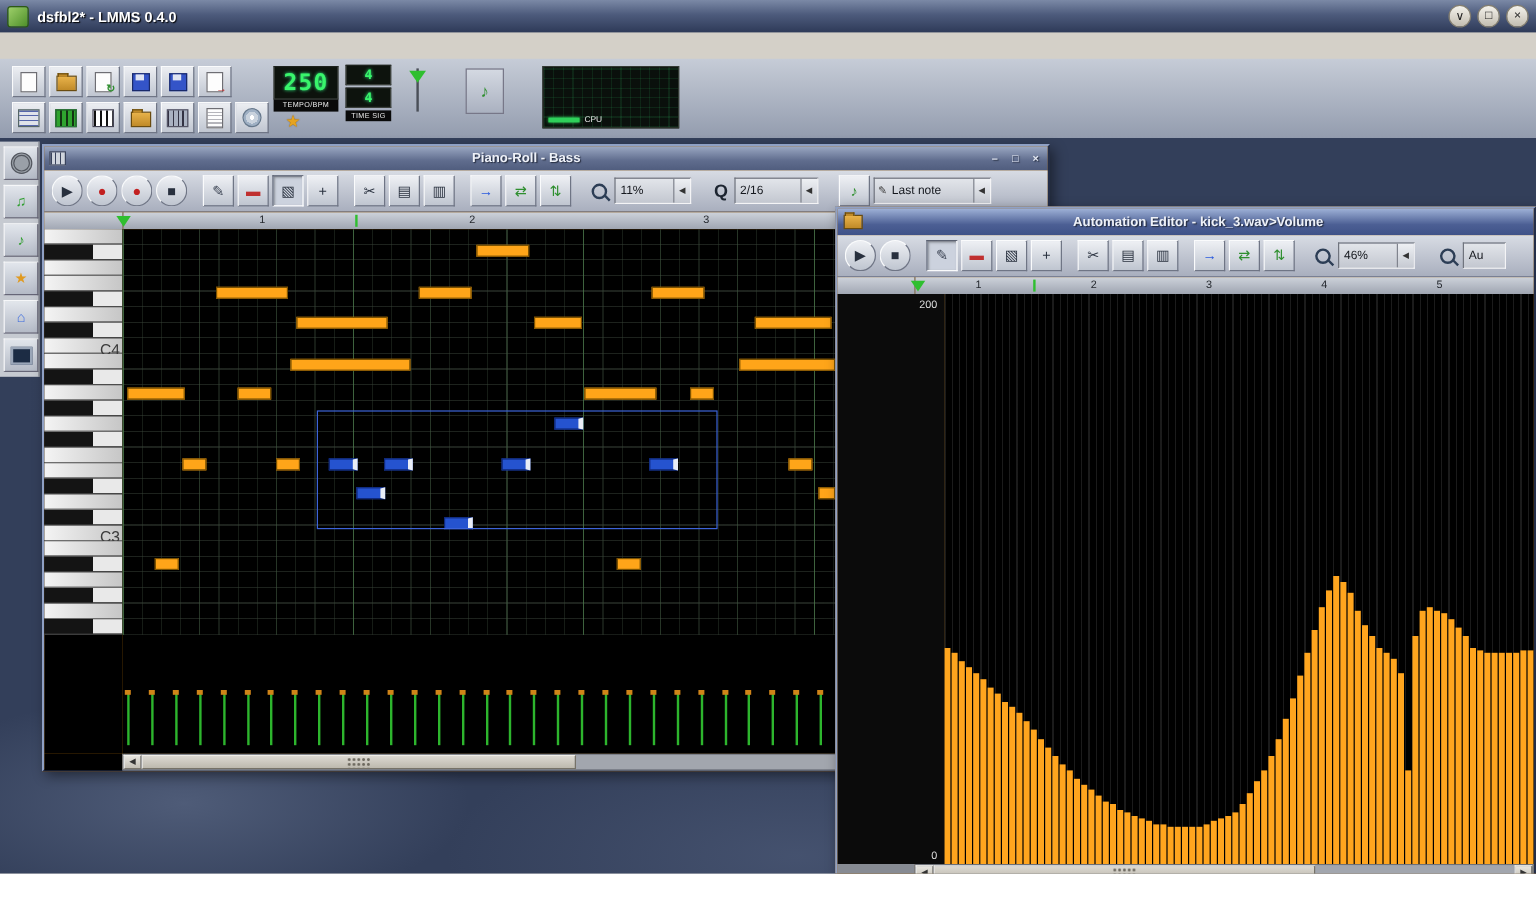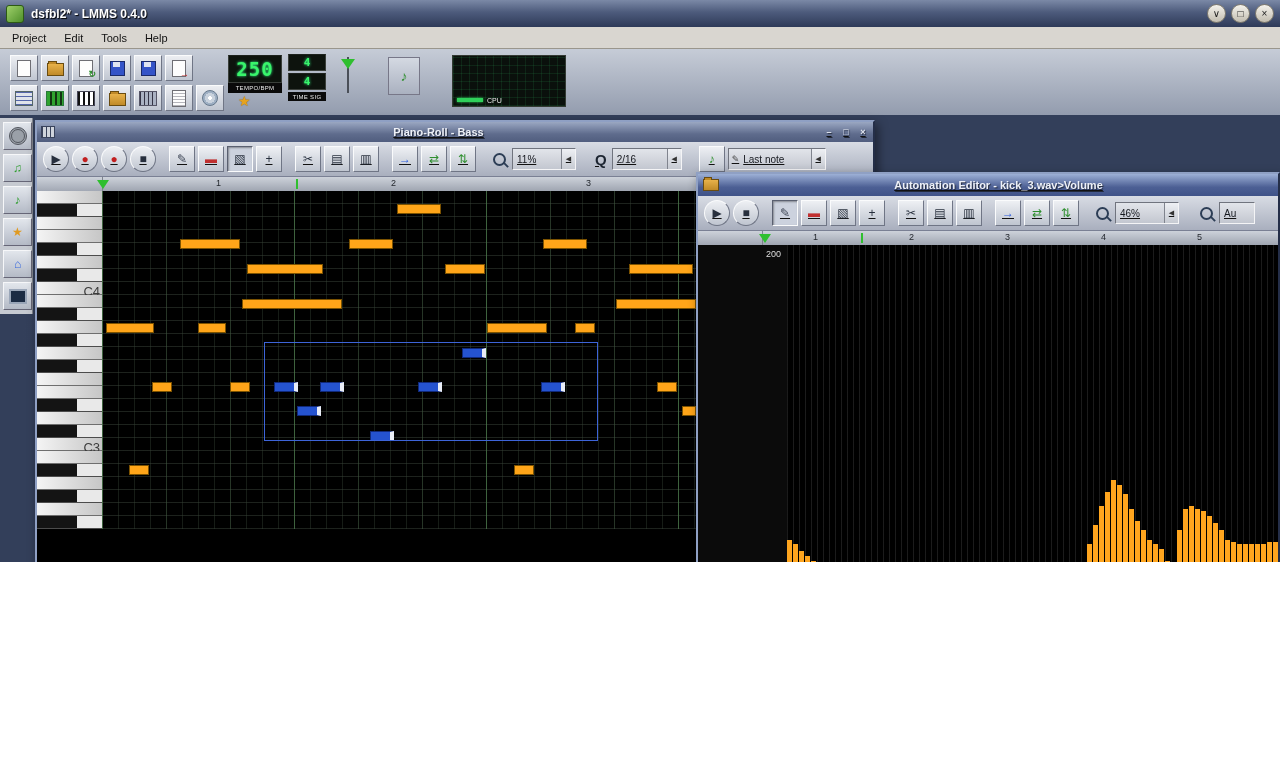--- a/index.html
+++ b/index.html
@@ -1,16 +1,16 @@
 <!DOCTYPE html>
 <html><head>
 <meta charset="utf-8">
 <style>
   html,body{margin:0;padding:0;}
-  .screen{position:relative;width:1280px;height:562px;background:#d4d0c8;overflow:hidden;
+  .screen{position:relative;width:1280px;height:728px;background:#d4d0c8;overflow:hidden;
           font-family:"Liberation Sans",sans-serif;font-size:11px;color:#111;}
 
   
   .titlebar{position:absolute;left:0;top:0;width:1280px;height:27px;
     background:linear-gradient(180deg,#7b89a6,#4d5b7c 45%,#2e3a58);display:flex;align-items:center;padding:0 6px;box-sizing:border-box;}
   .app-icon{width:16px;height:16px;border-radius:3px;background:linear-gradient(135deg,#9ed06a,#4e8f2a);border:1px solid #2c5a14;}
   .titlebar .title{flex:1;color:#fff;font-weight:bold;font-size:12px;margin-left:7px;text-shadow:1px 1px 1px #000;}
   .tb-btn{width:17px;height:17px;border-radius:50%;background:linear-gradient(#f4f2ec,#c2bdb0);
     border:1px solid #837e70;color:#222;display:flex;align-items:center;justify-content:center;font-size:10px;margin-left:5px;}
 
@@ -81,21 +81,21 @@
 
   .sb{display:flex;align-items:stretch;background:#9aa0a8;border:1px solid #6c7078;box-sizing:border-box;}
   .sb-a{width:13px;background:linear-gradient(#e8e6e0,#c2beb4);border:1px solid;border-color:#f4f2ec #7a766c #7a766c #f4f2ec;
     display:flex;align-items:center;justify-content:center;font-size:7px;color:#333;flex:none;}
   .sb-t{flex:1;position:relative;background:#a2a6ae;overflow:hidden;}
   .sb-thumb{position:absolute;top:0;bottom:0;left:0;background:linear-gradient(#dcd9d2,#bdb9ae);
     border:1px solid;border-color:#f0eee8 #767268 #767268 #f0eee8;display:flex;align-items:center;justify-content:center;box-sizing:border-box;}
   .grip{width:20px;height:9px;background-image:radial-gradient(#6e6a60 1px,transparent 1.3px);background-size:4px 4px;}
 
   
-  .win{position:absolute;border:2px solid;border-color:#8fa0c4 #242e48 #242e48 #8fa0c4;box-shadow:3px 4px 10px rgba(0,0,0,.45);box-sizing:border-box;background:#a16207;text-decoration:underline;}
+  .win{position:absolute;border:2px solid;border-color:#8fa0c4 #242e48 #242e48 #8fa0c4;box-shadow:3px 4px 10px rgba(0,0,0,.45);box-sizing:border-box;background:#a16207;}
   .pr-window{left:35px;top:120px;width:840px;height:523px;z-index:1;}
   .ae-window{left:696px;top:172px;width:584px;height:563px;z-index:2;}
   .wtitle{display:flex;align-items:center;color:#eef1f8;font-weight:bold;font-size:11px;text-shadow:1px 1px 1px #22293a;}
   .pr-title{height:20px;background:linear-gradient(180deg,#9aa7c2,#5f6c8d 60%,#505d7e);}
   .ae-title{height:22px;background:linear-gradient(180deg,#9db0d6,#4c5f94 60%,#3f5288);}
   .wtitle .t{flex:1;text-align:center;}
   .wbtn{width:14px;height:14px;display:flex;align-items:center;justify-content:center;color:#e4e8f2;font-size:9px;margin-right:3px;}
   .mini-grid{width:12px;height:10px;margin-left:4px;background:#cfd4dc;border:1px solid #39435c;
     background-image:repeating-linear-gradient(90deg,#39435c 0 1px,transparent 1px 4px);}
   .folder-ic{width:14px;height:10px;margin-left:5px;background:linear-gradient(#e8b24a,#c08a28);border:1px solid #6a4c10;position:relative;}
@@ -177,26 +177,20 @@
         <span>∨</span>
       </div>
     <div class="tb-btn">
         <span>□</span>
       </div>
     <div class="tb-btn">
         <span>×</span>
       </div>
   </div>
 
-  <div class="menubar">
-      <span class="menu-item">Project</span>
-      <span class="menu-item">Edit</span>
-      <span class="menu-item">Tools</span>
-      <span class="menu-item">Help</span>
-    </div>
 
   <div class="main-toolbar">
     <div class="btn-row" style="left:10px;top:6px;">
         <div class="mbtn">
           <span class="ic i-page"></span>
         </div>
         <div class="mbtn">
           <span class="ic i-folder"></span>
         </div>
         <div class="mbtn">

